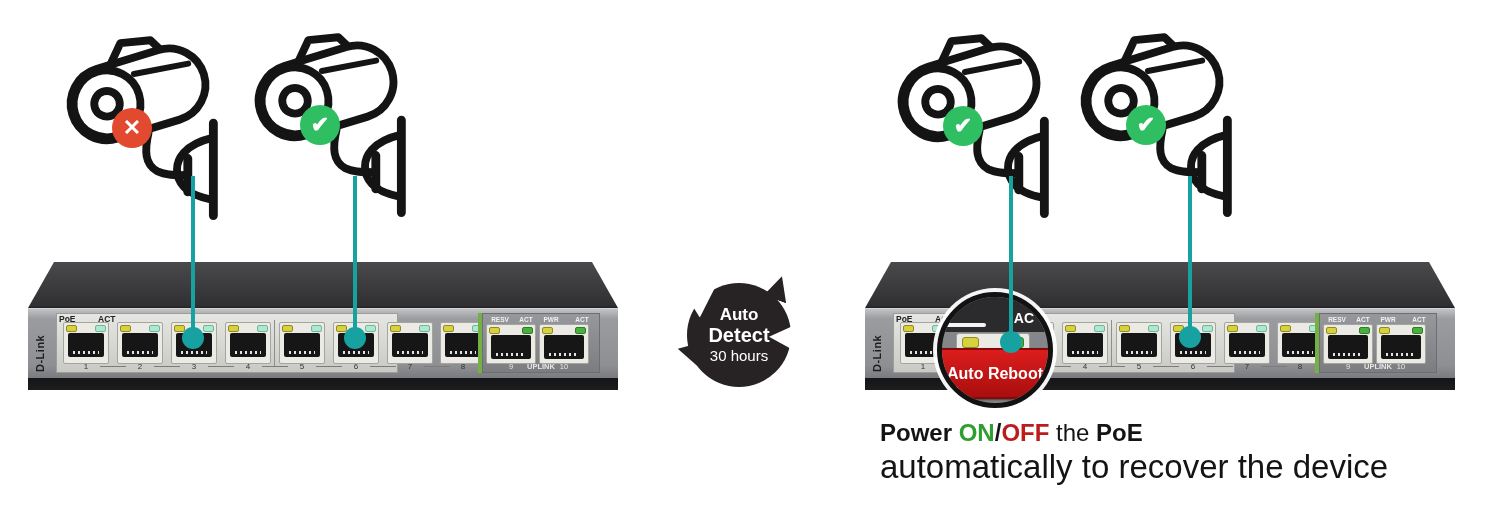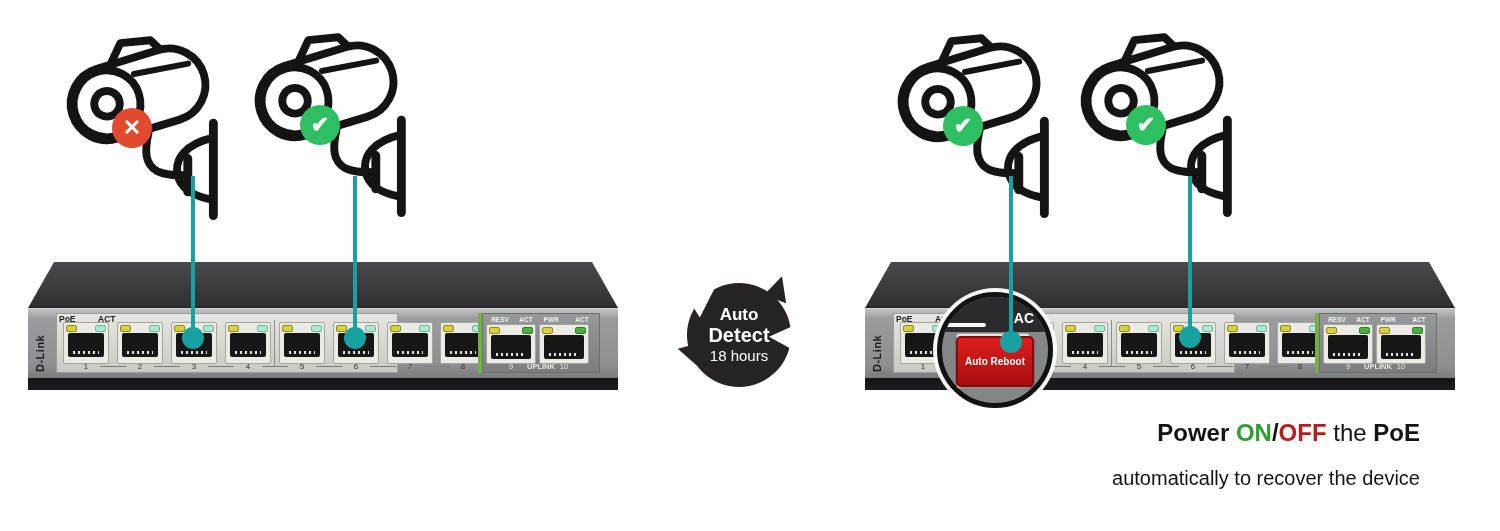--- a/index.html
+++ b/index.html
@@ -58,23 +58,23 @@
   .mag-top{position:absolute;left:-5px;right:-5px;top:-5px;height:40px;background:#2b2b2e;}
   .mag-line{position:absolute;left:2px;top:26px;width:42px;height:4px;background:#f5f5f5;border-radius:2px;}
   .mag-ac{position:absolute;right:14px;top:13px;color:#fff;font-size:14px;font-weight:bold;}
   .mag-port{position:absolute;left:14px;top:36px;width:74px;height:56px;box-sizing:border-box;
             background:#eceae4;border:1px solid #9f9f9a;border-radius:3px;}
   .mag-port .led{width:17px;height:11px;top:3px;border-radius:3px;}
   .mag-port .led.y{left:5px;}
   .mag-port .led.g{right:5px;width:15px;}
   .mag-port .hole{left:7px;right:7px;top:17px;height:28px;}
   .mag-port .pins{height:4px;background:repeating-linear-gradient(90deg,#e2e2e2 0 2px,transparent 2px 6px);}
-  .mag-label{position:absolute;left:50%;bottom:16px;transform:translateX(-50%);
+  .mag-label{position:absolute;left:50%;bottom:4px;transform:translateX(-50%);
              background:linear-gradient(#dc1d1d,#a90e0e);border:2px solid #870808;border-radius:5px;
-             color:#fff;font-size:10px;line-height:15px;font-weight:bold;padding:16px 7px;
+             color:#fff;font-size:16px;line-height:15px;font-weight:bold;padding:16px 7px;
              white-space:nowrap;z-index:2;box-shadow:0 1px 2px rgba(0,0,0,.5);}
 
   
   .mbadge{position:absolute;left:687px;top:283px;width:104px;height:104px;z-index:2;text-decoration:underline;}
   .mbadge .disc{position:absolute;inset:0;border-radius:50%;background:#272224;}
   .mn{position:absolute;background:#fff;z-index:1;}
   .mn1{left:0;top:8px;width:30px;height:26px;clip-path:polygon(0 0,100% 0,35% 100%);transform:rotate(-10deg);}
   .mn2{left:82px;top:42px;width:26px;height:26px;clip-path:polygon(100% 0,100% 100%,0 45%);}
   .mt{position:absolute;background:#272224;z-index:1;}
   .mt1{left:-9px;top:54px;width:24px;height:26px;clip-path:polygon(100% 0,100% 100%,0 60%);transform:rotate(18deg);}
@@ -86,24 +86,24 @@
   .bt3{font-size:15px;line-height:1.3;}
 
   
   .capL{position:absolute;left:50px;top:413px;width:600px;text-align:center;
         font-size:27px;line-height:36px;color:#141414;z-index:2;}
   .capL span{white-space:pre;}
   .capL .b{font-weight:bold;}
   .inline-x{display:inline-flex;width:34px;height:34px;border-radius:50%;background:var(--error-red,#e24a30);
             color:#fff;align-items:center;justify-content:center;font-size:19px;font-weight:bold;
             vertical-align:-9px;margin:0 3px;white-space:normal;}
-  .capR{position:absolute;left:880px;top:419px;width:540px;text-align:right;color:#141414;z-index:2;}
+  .capR{position:absolute;left:880px;top:419px;width:540px;text-align:left;color:#141414;z-index:2;}
   .capR span{white-space:pre;}
   .capR .l1{font-size:24px;line-height:28px;font-weight:bold;}
-  .capR .l2{font-size:20px;line-height:30px;margin-top:16px;}
+  .capR .l2{font-size:33px;line-height:30px;margin-top:5px;}
   .on{color:var(--on-green,#2f9e30);}
   .off{color:var(--off-red,#bb1d1d);}
 </style>
 </head>
 <body>
 
 <svg width="0" height="0" style="position:absolute">
   <symbol id="cam-sym" viewBox="0 0 175 190">
     <g stroke="#141414" stroke-width="8" fill="#ffffff" stroke-linejoin="round" stroke-linecap="round">
       <path d="M153 103 C123 110 117 126 117 135 C117 147 124 161 153 166"></path>
@@ -385,21 +385,21 @@
 
   <div class="mbadge">
     <div class="mt mt1"></div>
     <div class="mt mt2"></div>
     <div class="disc"></div>
     <div class="mn mn1"></div>
     <div class="mn mn2"></div>
     <div class="txt">
       <span class="bt1">Auto</span>
       <span class="bt2">Detect</span>
-      <span class="bt3">18 hours</span>
+      <span class="bt3">30 hours</span>
     </div>
   </div>
 
 
   <div class="capR">
     <div class="l1">
       <span>Power </span><span class="on">ON</span><span>/</span><span class="off">OFF</span><span style="font-weight:normal"> the </span><span>PoE</span>
     </div>
     <div class="l2">automatically to recover the device</div>
   </div>

